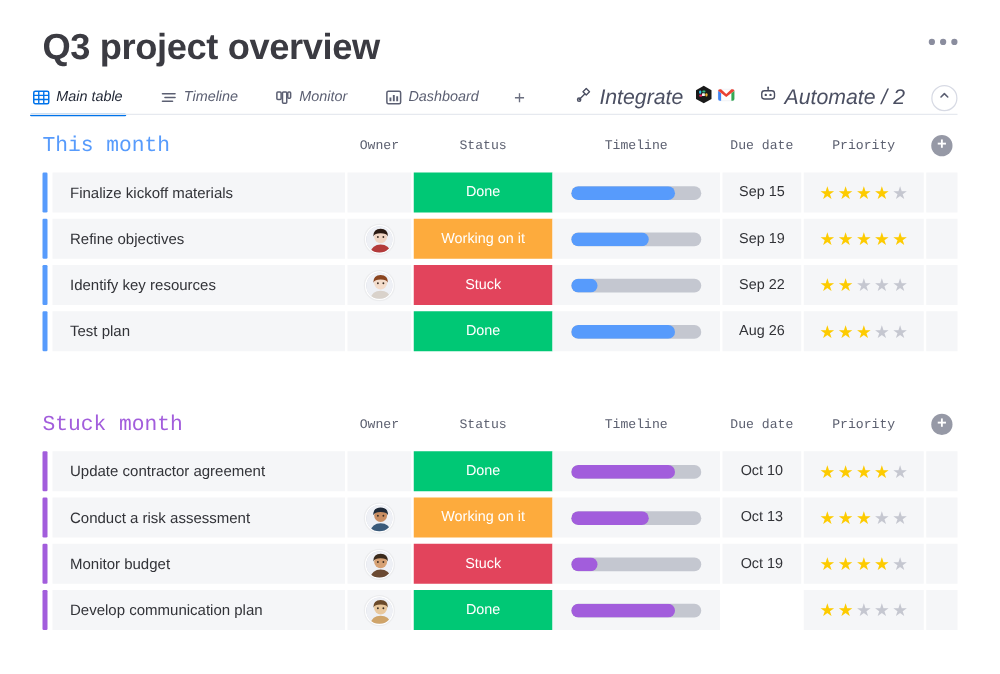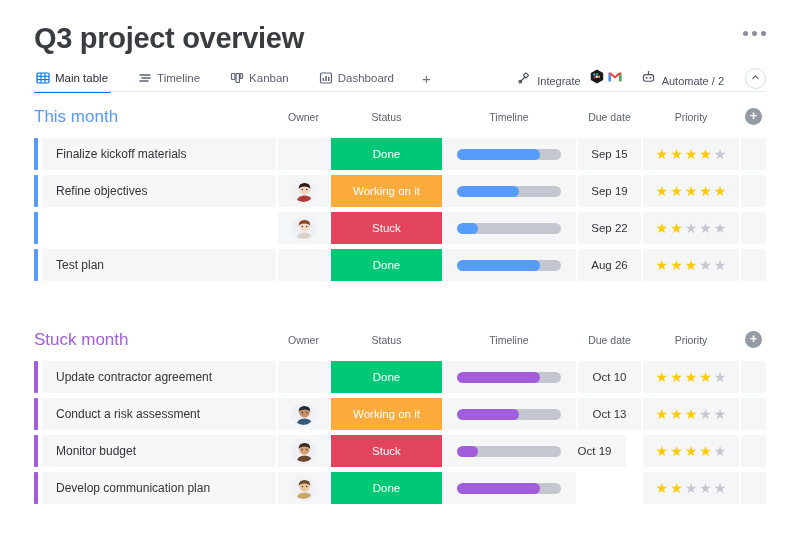--- a/index.html
+++ b/index.html
@@ -19,22 +19,22 @@
     color: #3b3b42; white-space: nowrap;
   }
   .kebab {
     position: absolute; right: 34px; top: 31px;
     display: flex; gap: 4px; align-items: center; cursor: pointer;
   }
   .kebab i { width: 5px; height: 5px; border-radius: 50%; background: #8a8d9e; display: block; }
 
   
   .tabbar {
-    position: absolute; left: 34px; top: 64px; right: 34px; height: 28px;
-    display: flex; align-items: center;
+    position: absolute; left: 24px; top: 64px; right: 34px; height: 28px;
+    display: flex; align-items: center; font-style: italic;
   }
   .tabbar:after {
     content: ""; position: absolute; left: 0; right: 0; bottom: 0;
     height: 1px; background: #e6e9ef;
   }
   .tab {
     display: flex; align-items: center; gap: 5px;
     height: 28px; padding: 0 11px 0 2px; margin-right: 17px;
     font-size: 11.5px; color: #5b5f72; cursor: pointer; position: relative;
     white-space: nowrap;
@@ -46,36 +46,36 @@
   }
   .tab svg { display: block; }
   .tab-add {
     font-size: 15px; color: #6b6f80; cursor: pointer; padding: 0 6px;
     line-height: 1; margin-left: -6px;
   }
   .tabbar-right {
     margin-left: auto; display: flex; align-items: center; gap: 0px;
   }
   .tb-item {
-    display: flex; align-items: flex-end; gap: 6px;
-    font-size: 11px; color: #4b4f62; cursor: pointer; padding: 0 9px;
+    display: flex; align-items: flex-start; gap: 6px;
+    font-size: 17px; color: #4b4f62; cursor: pointer; padding: 0 9px;
     white-space: nowrap;
   }
   .app-icons { display: flex; align-items: center; gap: 2px; margin-left: 2px; }
   .collapse-btn {
     width: 21px; height: 21px; border-radius: 50%;
     border: 1px solid #d7dae4; background: #fff;
     display: flex; align-items: center; justify-content: center;
     margin-left: 12px; cursor: pointer;
   }
 
   
   .group { position: absolute; left: 34px; width: 732px; }
   .group-head {
-    height: 26px; display: flex; align-items: center; position: relative;
+    height: 26px; display: flex; align-items: center; position: relative; font-family: Liberation Mono, monospace;
   }
   .group-title {
     font-size: 17px; font-weight: 400; white-space: nowrap;
   }
   .col-headers {
     position: absolute; left: 0; top: 0; height: 26px; width: 732px;
   }
   .colh {
     position: absolute; top: 0; height: 26px; line-height: 26px;
     font-size: 10.5px; color: #5c6070; text-align: center;
@@ -150,21 +150,21 @@
     </div>
 
     <div class="tab">
       <span>
         <svg width="14" height="14" viewBox="0 0 14 14">
             <rect x="1.5" y="2.5" width="3.4" height="6" rx="0.8" fill="none" stroke="#5b5f72" stroke-width="1.2"></rect>
             <rect x="6" y="2.5" width="3.4" height="9" rx="0.8" fill="none" stroke="#5b5f72" stroke-width="1.2"></rect>
             <rect x="10.2" y="2.5" width="2.3" height="5" rx="0.8" fill="none" stroke="#5b5f72" stroke-width="1.2"></rect>
           </svg>
       </span>
-      <span>Kanban</span>
+      <span>Monitor</span>
     </div>
 
     <div class="tab">
       <span>
         <svg width="14" height="14" viewBox="0 0 14 14">
             <rect x="1.5" y="2" width="11" height="10" rx="1.2" fill="none" stroke="#5b5f72" stroke-width="1.2"></rect>
             <rect x="3.6" y="7" width="1.5" height="3" fill="#5b5f72"></rect>
             <rect x="6.3" y="5" width="1.5" height="5" fill="#5b5f72"></rect>
             <rect x="9" y="6" width="1.5" height="4" fill="#5b5f72"></rect>
           </svg>
@@ -293,20 +293,21 @@
                 <span style="color:#fdcb00">★</span>
                 <span style="color:#fdcb00">★</span>
                 <span style="color:#fdcb00">★</span>
                 <span style="color:#fdcb00">★</span>
               </span>
             </div>
             <div class="cell" style="left:707px;width:25px"></div>
           </div>
           <div class="row">
             <div class="row-color" style="background:#579bfc"></div>
+            <div class="cell name" style="left:8px;width:234px">Identify key resources</div>
             <div class="cell" style="left:244px;width:51px">
               <span class="avatar">
                 <svg width="23" height="23" viewBox="0 0 23 23">
                   <rect width="23" height="23" fill="#eef0f5"></rect>
                   <circle cx="11.5" cy="8.4" r="5.2" fill="#f3dccb"></circle>
                   <path d="M2.6 23 Q4 14.6 11.5 14.6 Q19 14.6 20.4 23 Z" fill="#d9d2cb"></path>
                   <path d="M5.6 8.1 Q5.6 1.9 11.5 1.9 Q17.4 1.9 17.4 8.1 Q16.2 5.6 11.5 5.6 Q6.8 5.6 5.6 8.1 Z" fill="#8a4520"></path>
                   <circle cx="9.3" cy="8.6" r="0.75" fill="#3a2c22"></circle>
                   <circle cx="13.7" cy="8.6" r="0.75" fill="#3a2c22"></circle>
                 </svg>
@@ -436,21 +437,21 @@
                   <circle cx="13.7" cy="8.6" r="0.75" fill="#3a2c22"></circle>
                 </svg>
               </span>
             </div>
             <div class="cell status" style="left:297px;width:111px;background:#e2445c">Stuck</div>
             <div class="cell" style="left:408px;width:134px">
               <span class="bar-track">
                 <span class="bar-fill" style="display:block;width:20%;background:#a25ddc"></span>
               </span>
             </div>
-            <div class="cell" style="left:529px;width:63px">Oct 19</div>
+            <div class="cell" style="left:544px;width:63px">Oct 19</div>
             <div class="cell" style="left:609px;width:96px">
               <span class="stars">
                 <span style="color:#fdcb00">★</span>
                 <span style="color:#fdcb00">★</span>
                 <span style="color:#fdcb00">★</span>
                 <span style="color:#fdcb00">★</span>
                 <span style="color:#c5c7d0">★</span>
               </span>
             </div>
             <div class="cell" style="left:707px;width:25px"></div>

